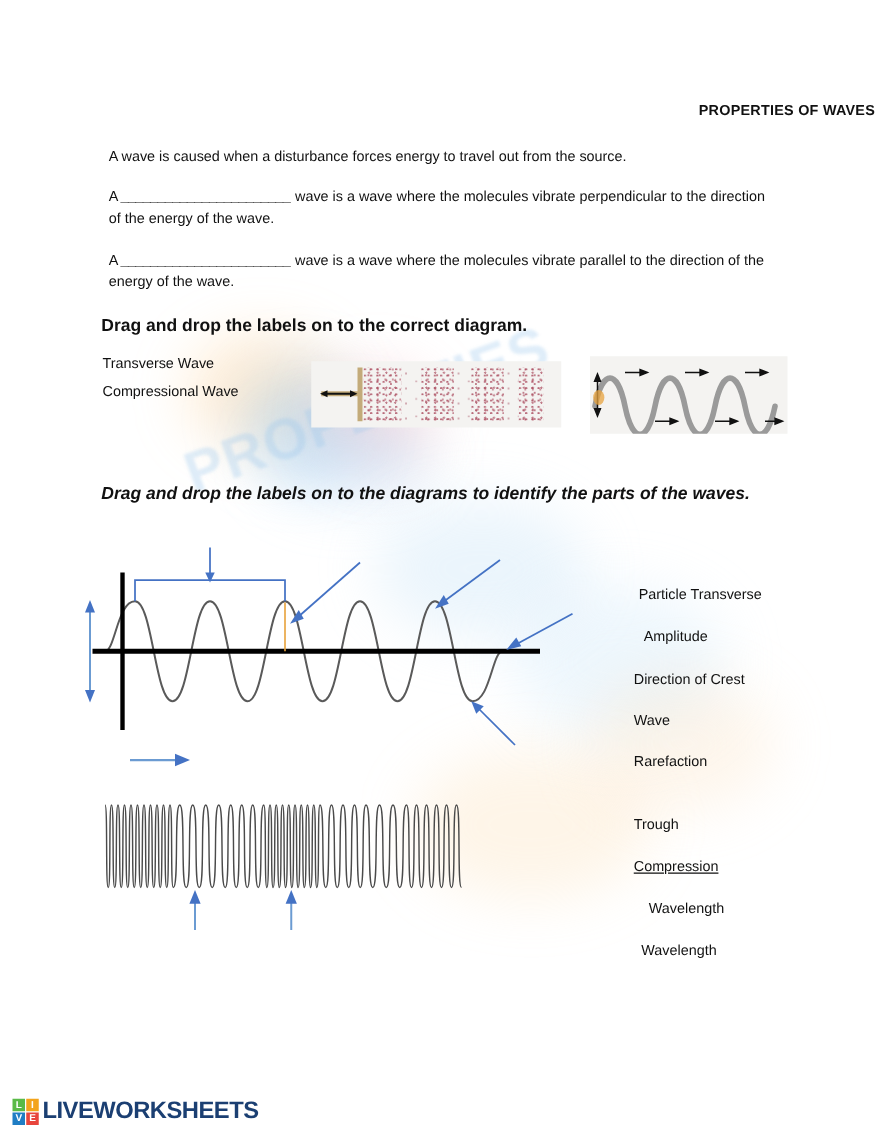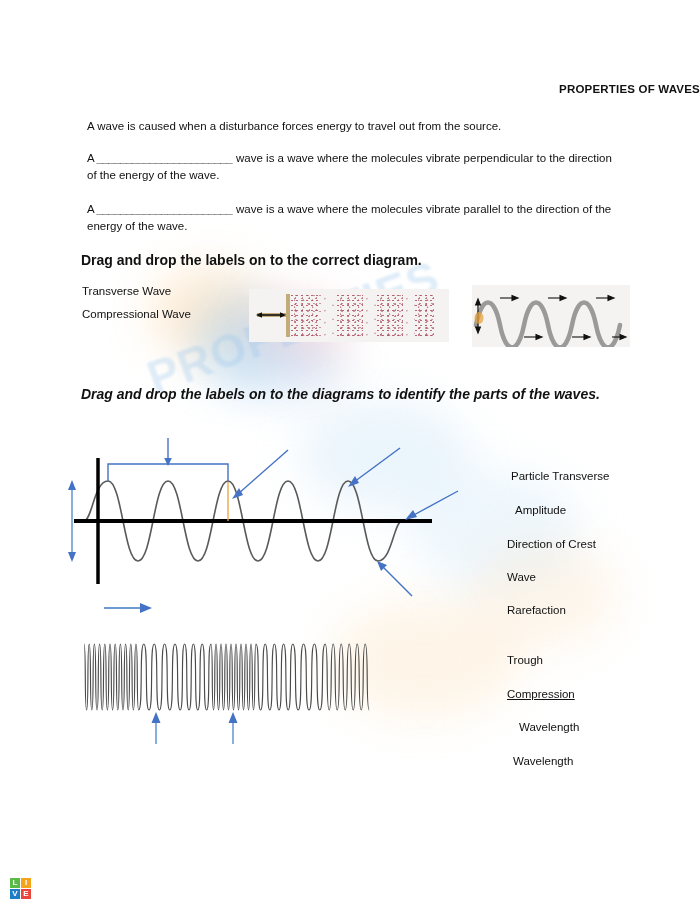--- a/index.html
+++ b/index.html
@@ -394,15 +394,16 @@
     <div class="part-label" style="top:293px;left:6px;">Wavelength</div>
   </div>
 
   <div class="footer">
     <div class="logo-mark">
       <div class="logo-tile lt-l">L</div>
       <div class="logo-tile lt-i">I</div>
       <div class="logo-tile lt-v">V</div>
       <div class="logo-tile lt-e">E</div>
     </div>
+    <div class="logo-text">LIVEWORKSHEETS</div>
   </div>
 
 </div>
 
 </body></html>

